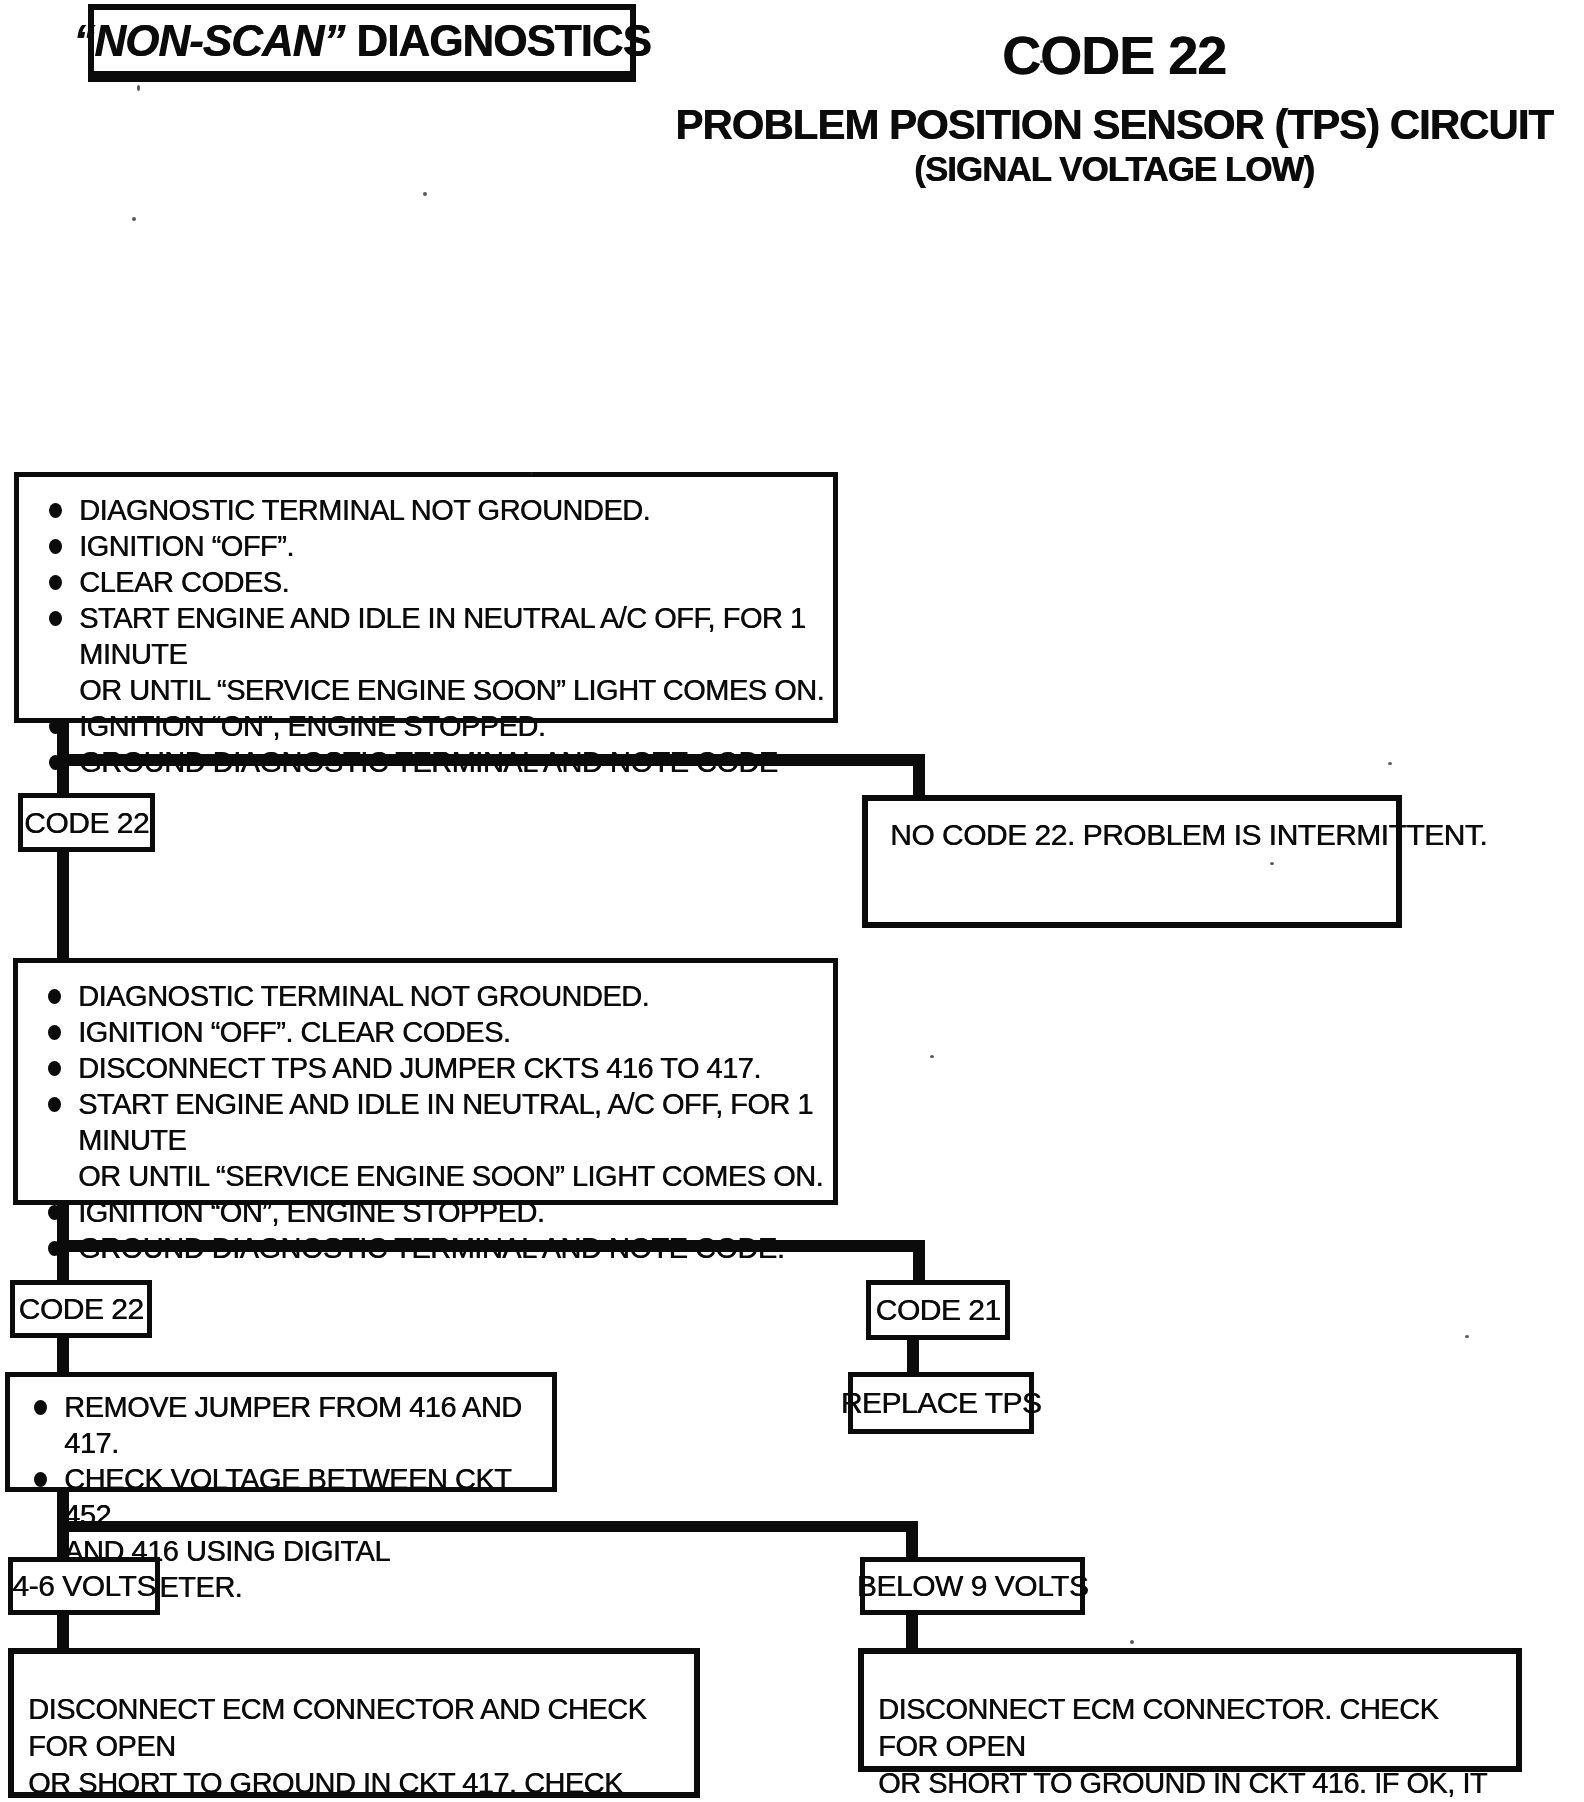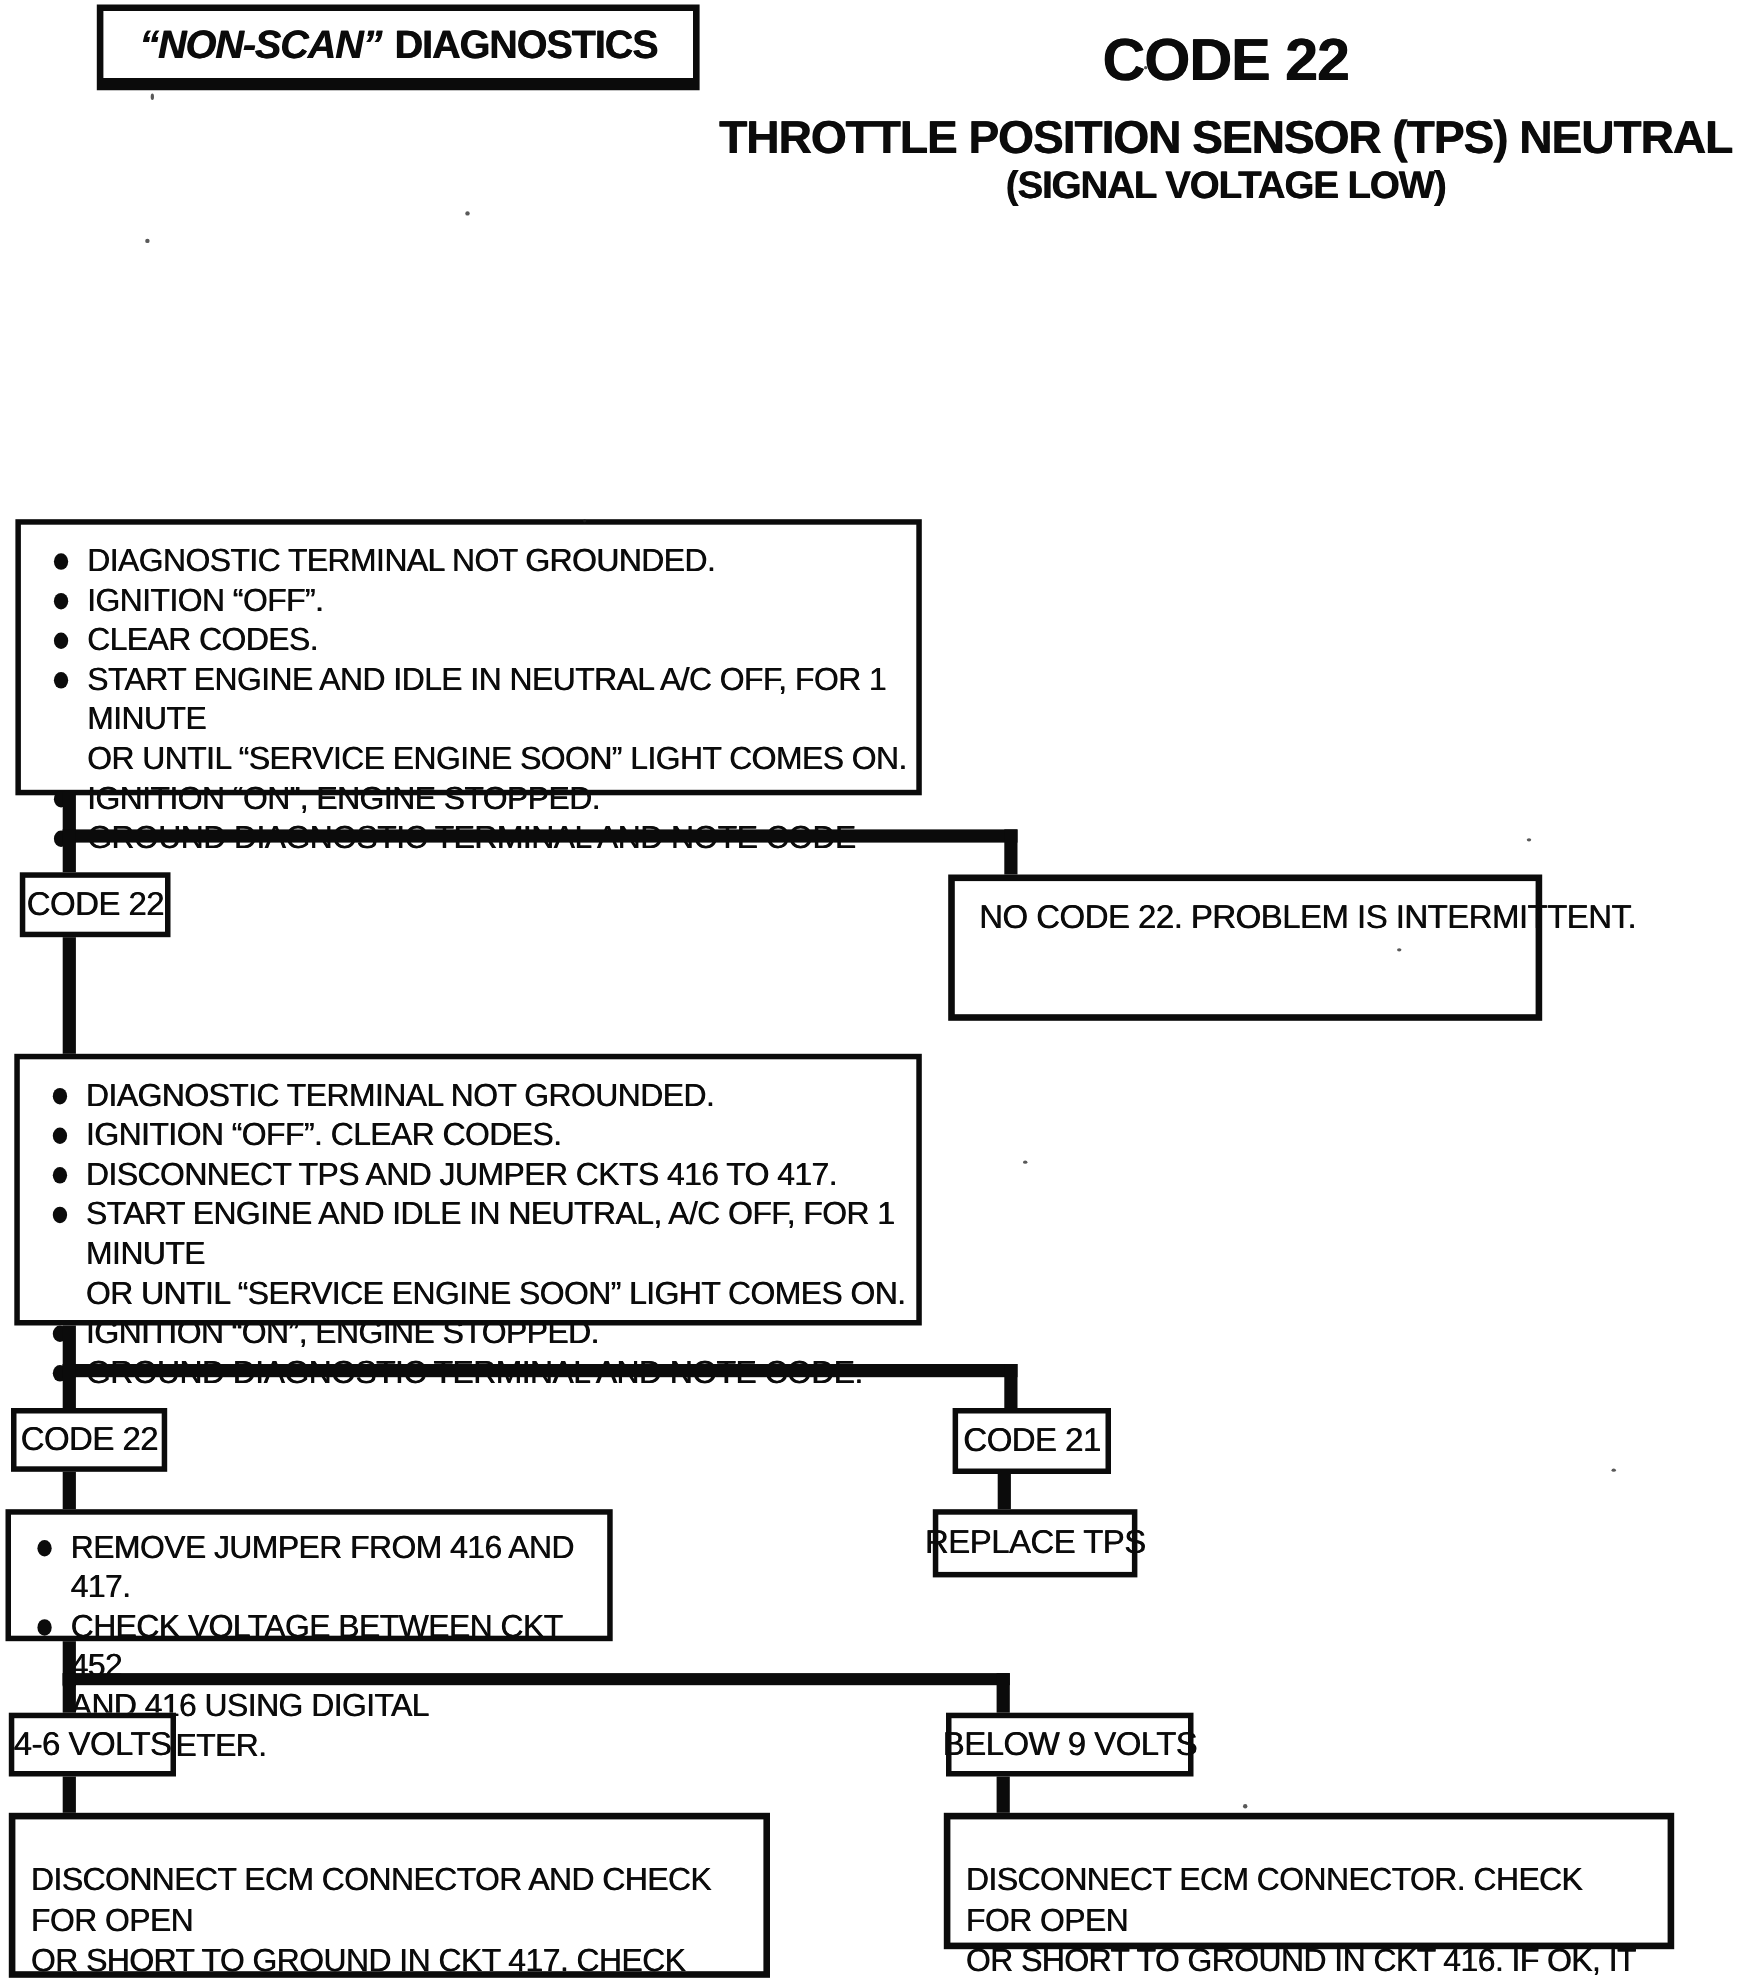--- a/index.html
+++ b/index.html
@@ -6,21 +6,21 @@
   .page{
     position:relative;width:1584px;height:1802px;background:#ffffff;
     font-family:"Liberation Sans",sans-serif;color:#0b0b0b;overflow:hidden;
     -webkit-font-smoothing:antialiased;
   }
   
   .badge{
     position:absolute;left:88px;top:4px;width:548px;height:78px;
     border:6px solid #0b0b0b;border-bottom-width:11px;
     display:flex;align-items:center;justify-content:center;
-    font-size:36px;font-weight:700;letter-spacing:-1px;
+    font-size:44px;font-weight:700;letter-spacing:-1px;
     text-shadow:0.6px 0 0 currentColor;box-sizing:border-box;white-space:nowrap;
   }
   .badge .q{font-style:italic;margin-right:12px;}
   .titles{
     position:absolute;left:644px;top:26px;width:940px;text-align:center;
     font-weight:700;text-shadow:0.6px 0 0 currentColor;
   }
   .titles .t1{font-size:54px;letter-spacing:-1px;line-height:58px;}
   .titles .t2{font-size:42px;letter-spacing:-1px;line-height:46px;margin-top:18px;}
   .titles .t3{font-size:35px;letter-spacing:-1px;line-height:38px;margin-top:2px;}
@@ -59,21 +59,21 @@
 
 <div class="page">
 
   <div class="badge">
     <span class="q">“NON-SCAN”</span>
     <span>DIAGNOSTICS</span>
   </div>
 
   <div class="titles">
     <div class="t1">CODE 22</div>
-    <div class="t2">THROTTLE POSITION SENSOR (TPS) NEUTRAL</div>
+    <div class="t2">PROBLEM POSITION SENSOR (TPS) CIRCUIT</div>
     <div class="t3">(SIGNAL VOLTAGE LOW)</div>
   </div>
 
   <div class="node bullets" style="left:14px;top:472px;width:824px;height:251px;">
       <div class="bullet-row">
         <span class="dot"></span>
         <span class="btxt">DIAGNOSTIC TERMINAL NOT GROUNDED.</span>
       </div>
       <div class="bullet-row">
         <span class="dot"></span>

